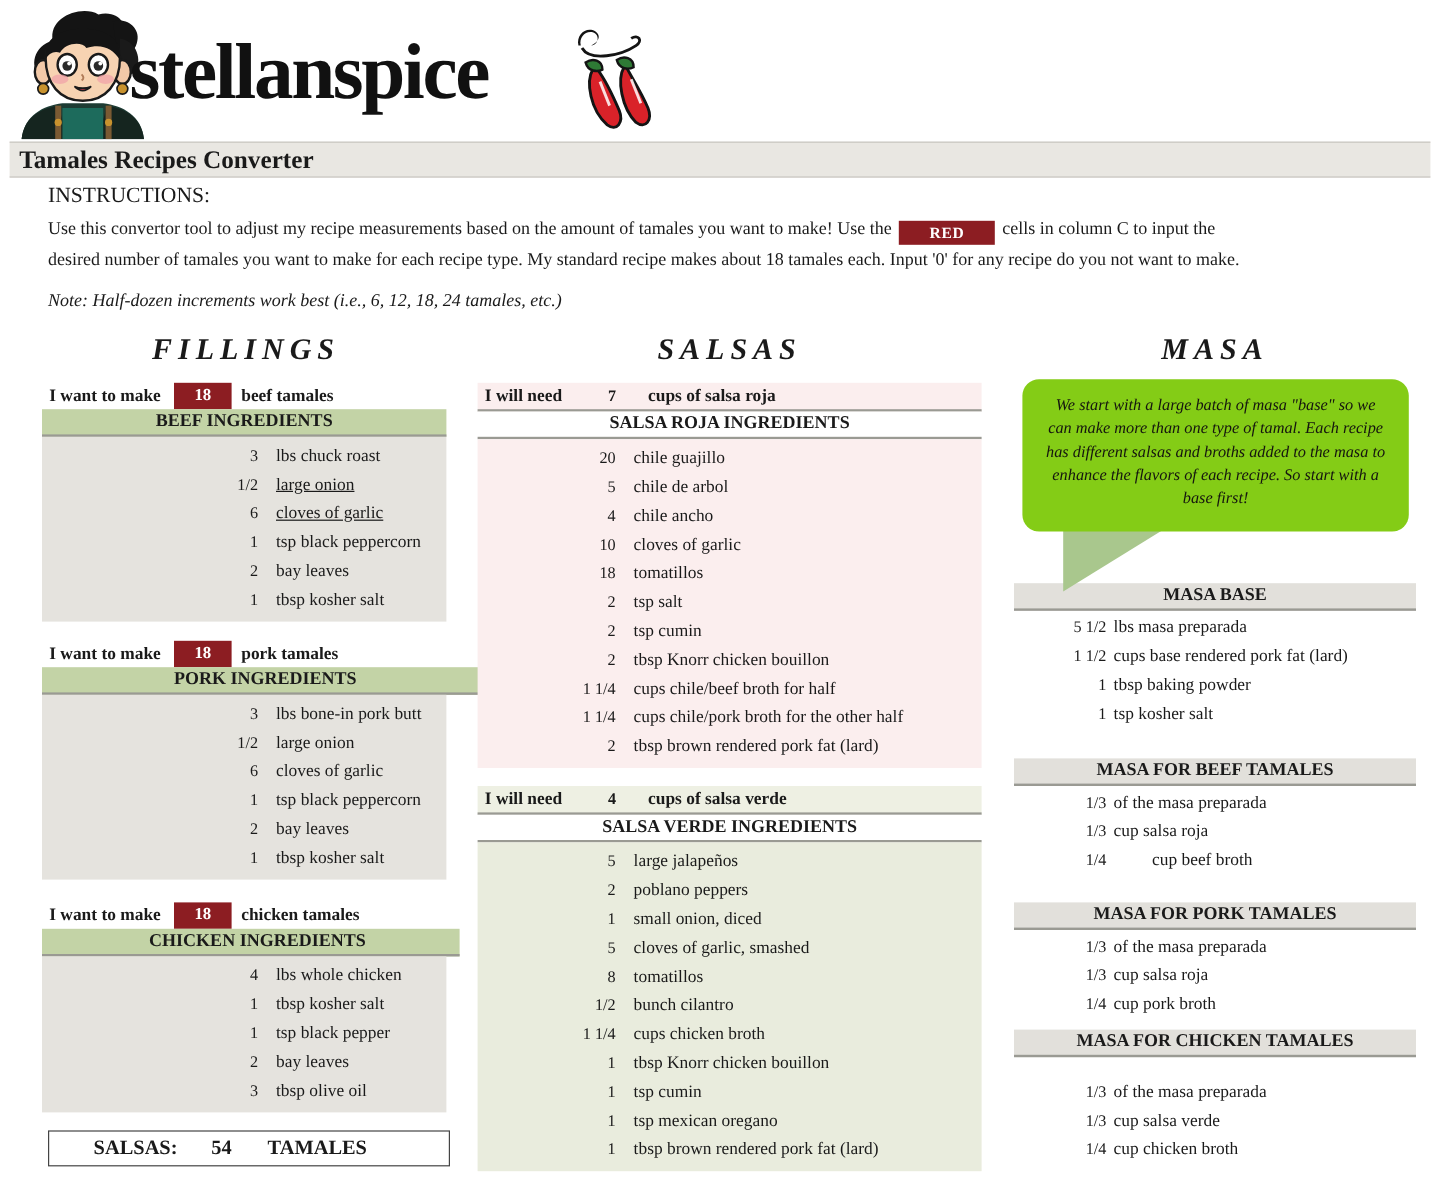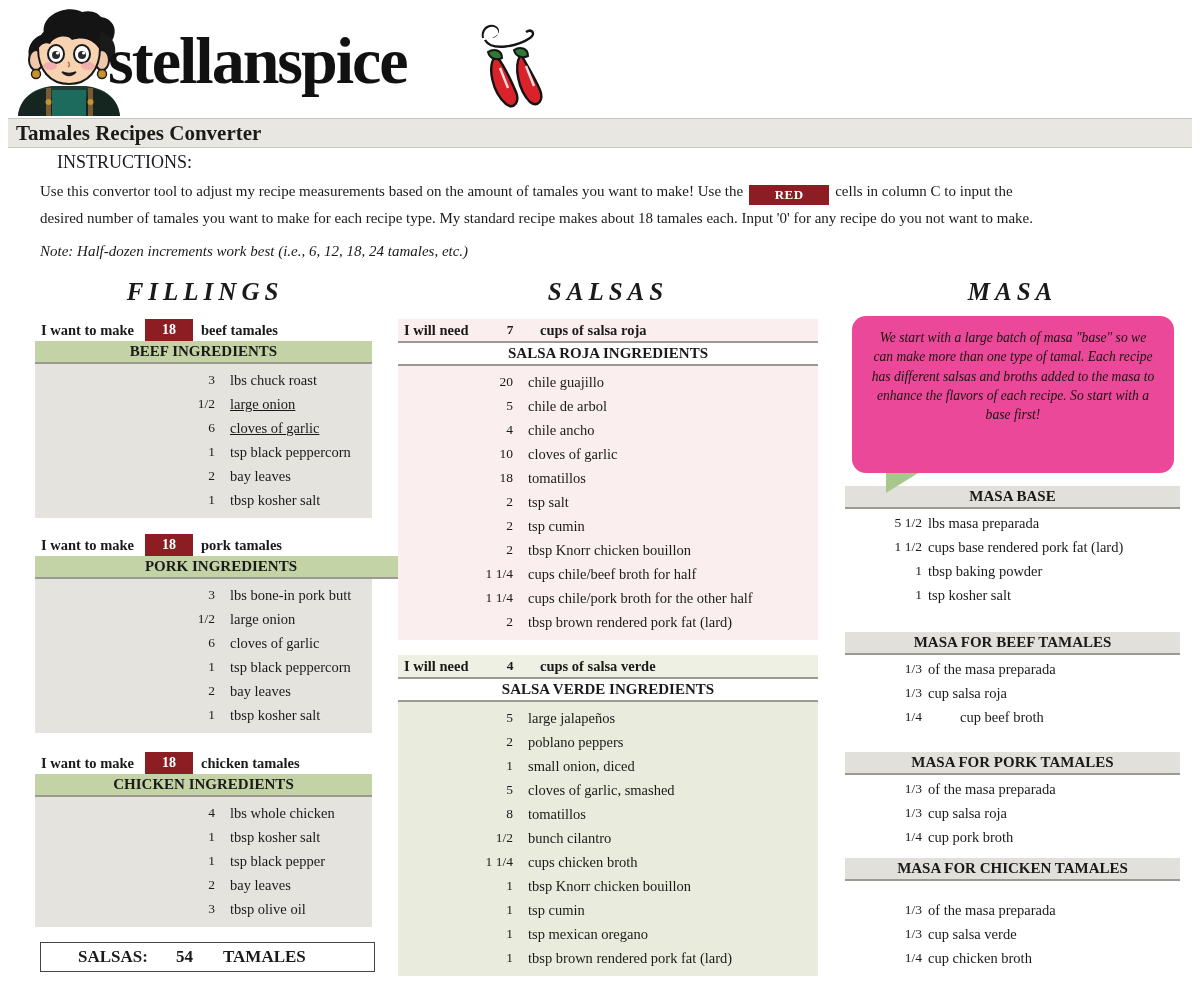--- a/index.html
+++ b/index.html
@@ -66,21 +66,20 @@
   #instructions {
     position: absolute;
     left: 40px; top: 150px;
     width: 1130px;
   }
   #instructions .ins-head {
     font-size: 18px;
     font-weight: normal;
     line-height: 24px;
     margin-bottom: 4px;
-    margin-left: 17px;
   }
   .ins-line {
     font-size: 15px;
     line-height: 26px;
     white-space: nowrap;
   }
   .red-chip {
     display: inline-block;
     background: #8c1d22;
     color: #ffffff;
@@ -196,22 +195,22 @@
 
   
   #masa-bubble {
     position: absolute;
     left: 852px; top: 316px;
     width: 322px; height: 127px;
   }
   #masa-bubble .bubble-body {
     position: absolute;
     left: 0; top: 0;
-    width: 322px; height: 157px;
-    background: #ec4899;
+    width: 322px; height: 127px;
+    background: #84cc16;
     border-radius: 14px;
     box-sizing: border-box;
     padding: 12px 18px 0 18px;
   }
   #masa-bubble .bubble-text {
     font-style: italic;
     font-size: 13.6px;
     line-height: 19.3px;
     text-align: center;
     color: #15150f;
@@ -364,21 +363,21 @@
       <div class="ing-row">
         <span class="qty">1</span>
         <span class="txt">tbsp kosher salt</span>
       </div>
     </div>
     <div class="want-row" style="left: 35px; top: 752px; width: 337px;">
       <span class="lbl-pre">I want to make</span>
       <div class="red-cell" style="left: 110px;">18</div>
       <span class="lbl-post" style="left: 166px;">chicken tamales</span>
     </div>
-    <div class="sect-head green" style="left: 35px; top: 774px; width: 337px;">CHICKEN INGREDIENTS</div>
+    <div class="sect-head green" style="left: 35px; top: 774px; width: 337px; padding-left: 11px;">CHICKEN INGREDIENTS</div>
     <div class="ing-body fill-body" style="left: 35px; top: 797px; width: 337px; padding-top: 4px; padding-bottom: 6px;">
       <div class="ing-row">
         <span class="qty">4</span>
         <span class="txt">lbs whole chicken</span>
       </div>
       <div class="ing-row">
         <span class="qty">1</span>
         <span class="txt">tbsp kosher salt</span>
       </div>
       <div class="ing-row">

